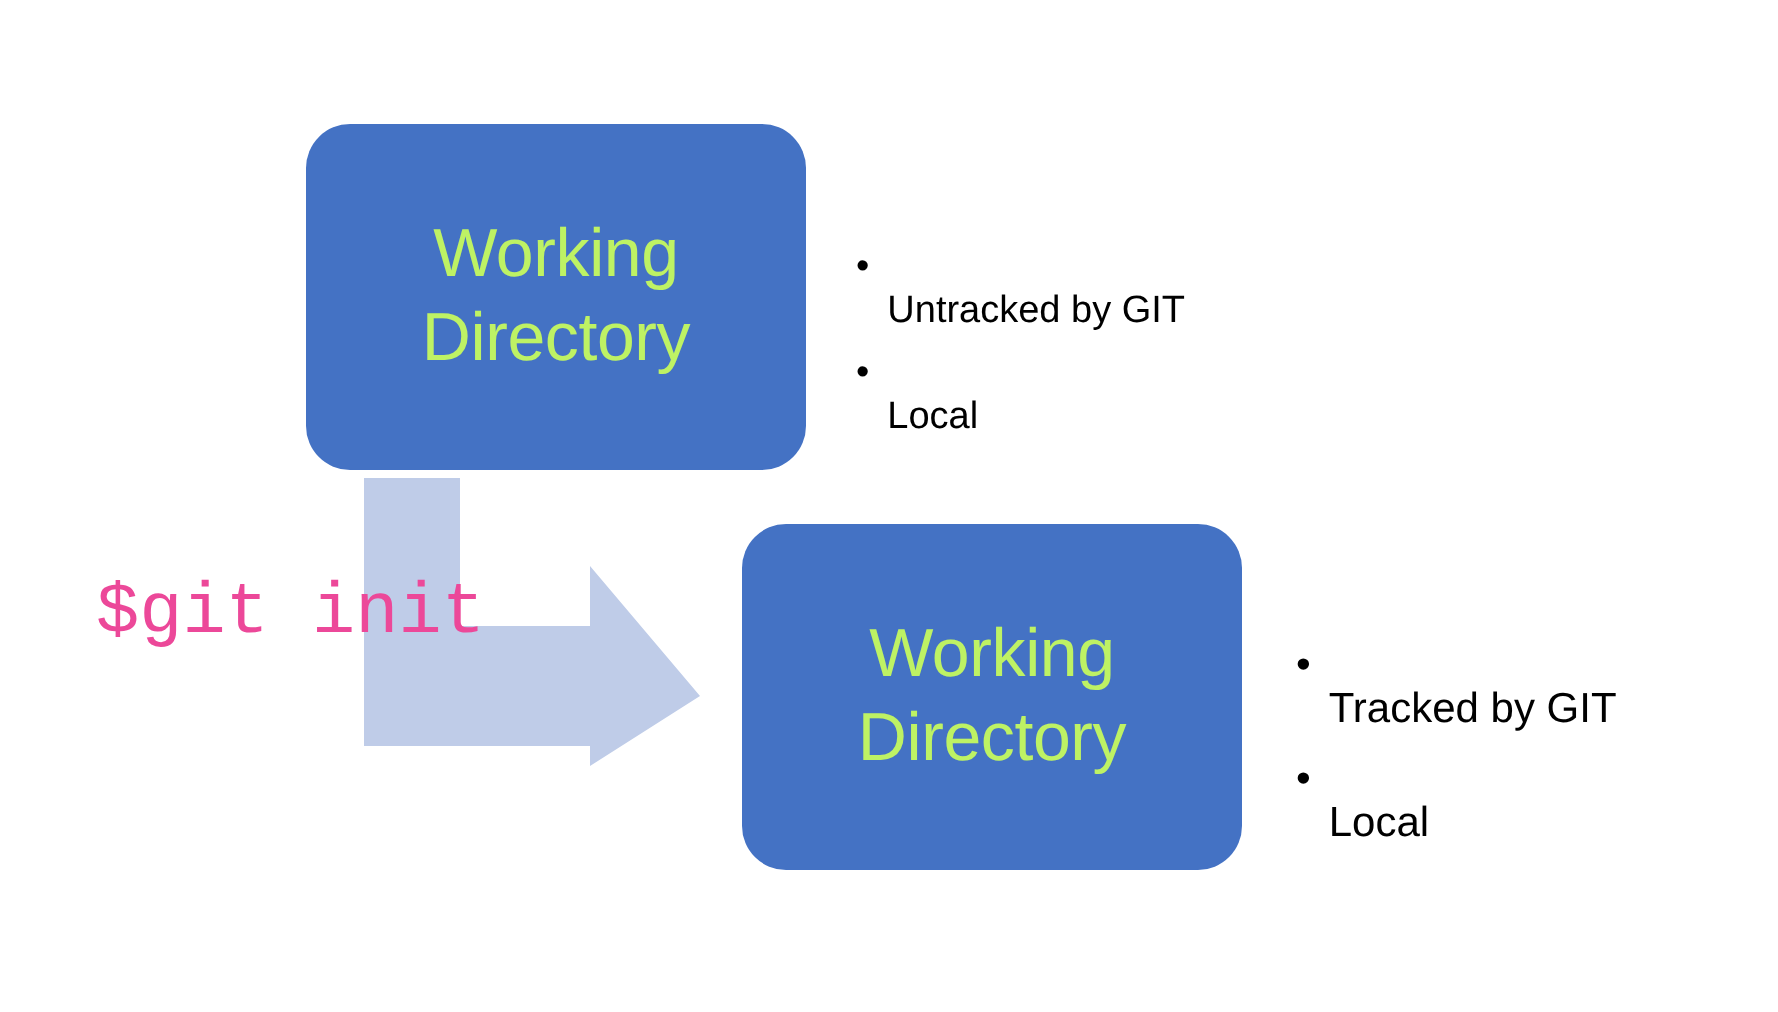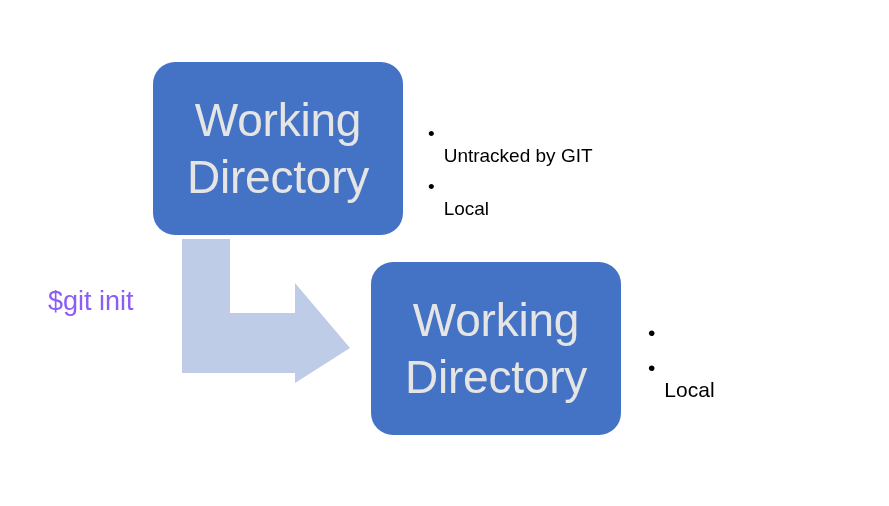--- a/index.html
+++ b/index.html
@@ -22,23 +22,23 @@
   
   .node-box {
     position: absolute;
     box-sizing: border-box;
     background: #4472C4;
     border-radius: 22px;
     display: flex;
     flex-direction: column;
     align-items: center;
     justify-content: center;
-    color: #e5e5e5;
+    color: #bef264;
     font-family: "Liberation Sans", sans-serif;
-    font-size: 46px;
+    font-size: 34px;
     line-height: 1.22;
     font-weight: 400;
     letter-spacing: -0.2px;
     text-align: center;
     user-select: none;
   }
   .node-box .node-line {
     display: block;
     white-space: nowrap;
   }
@@ -69,24 +69,24 @@
     width: 185px;
     height: 158px;
     overflow: visible;
   }
 
   
   #label-git-init {
     position: absolute;
     left: 48px;
     top: 287px;
-    font-family: Liberation Sans, sans-serif;
-    font-size: 27px;
+    font-family: Liberation Mono, monospace;
+    font-size: 36px;
     line-height: 1.1;
-    color: #8b5cf6;
+    color: #ec4899;
     white-space: nowrap;
     user-select: none;
   }
 
   
   .bullet-list {
     position: absolute;
     margin: 0;
     padding: 0;
     list-style: none;
@@ -169,20 +169,21 @@
     </li>
     <li>
       <span class="bullet-dot">•</span>
       <span class="bullet-text">Local</span>
     </li>
   </ul>
 
   <ul id="bullets-tracked" class="bullet-list">
     <li>
       <span class="bullet-dot">•</span>
+      <span class="bullet-text">Tracked by GIT</span>
     </li>
     <li>
       <span class="bullet-dot">•</span>
       <span class="bullet-text">Local</span>
     </li>
   </ul>
 
 </div>
 
 </body></html>

